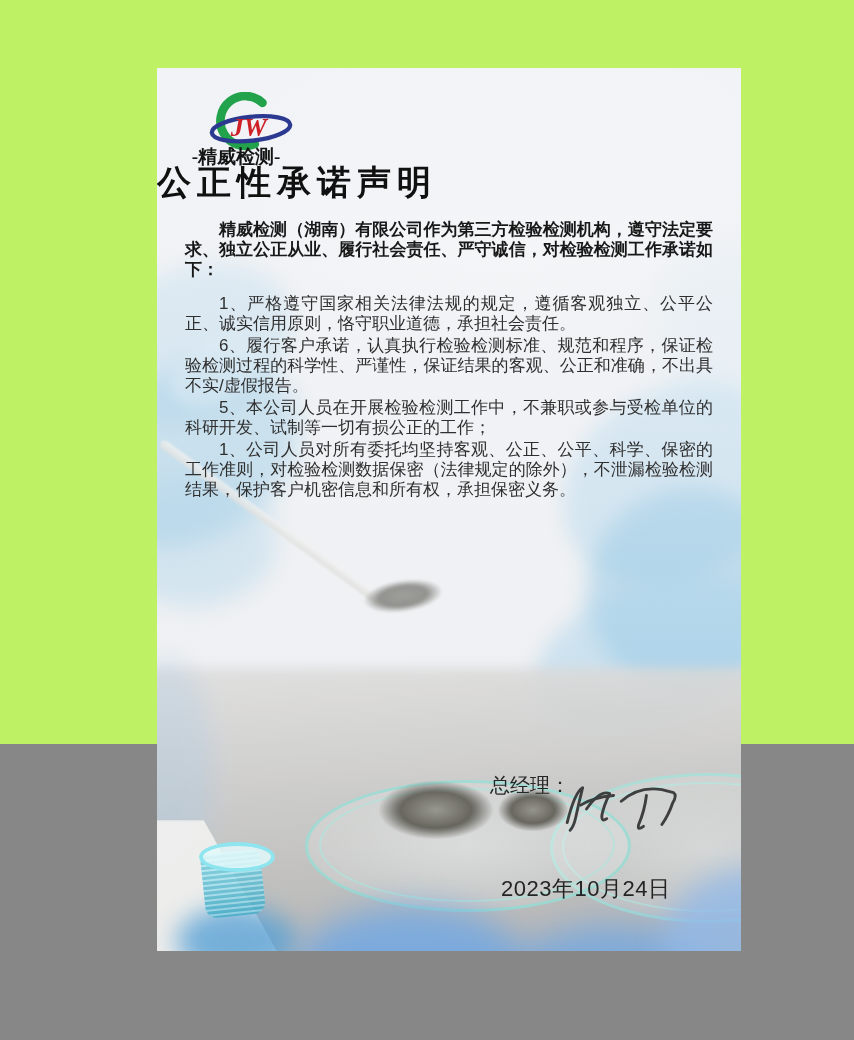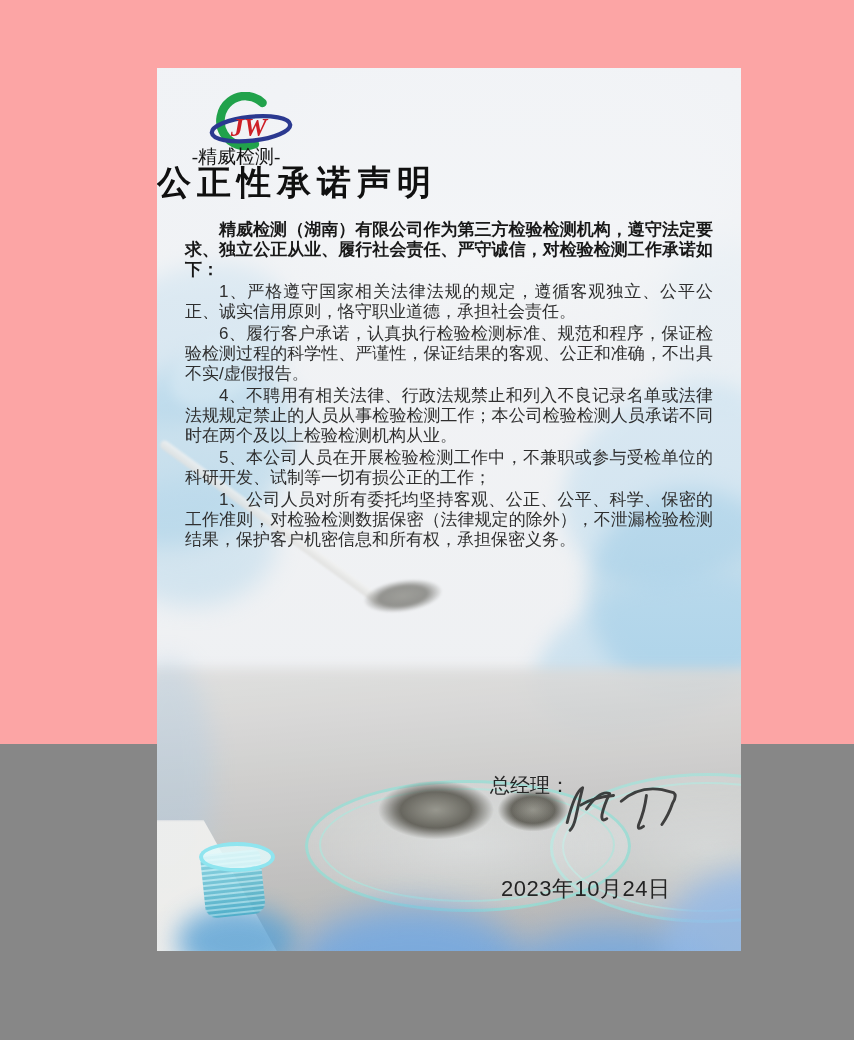--- a/index.html
+++ b/index.html
@@ -2,21 +2,21 @@
 <html><head>
 <meta charset="utf-8">
 <style>
   html,body{margin:0;padding:0;}
   body{
     width:854px;height:1040px;
     background:#878787;
     overflow:hidden;
     font-family:"Liberation Sans","DejaVu Sans",sans-serif;
   }
-  .stage{position:relative;width:854px;height:744px;background:#fca5a5;}
+  .stage{position:relative;width:854px;height:744px;background:#bef264;}
   .page{
     position:absolute;left:157px;top:68px;width:584px;height:883px;
     background:#eef0f3;overflow:hidden;
   }
   
   .ph{position:absolute;border-radius:50%;}
   .glove-la{left:-70px;top:200px;width:210px;height:150px;background:#8cc4e6;opacity:.55;filter:blur(10px);transform:rotate(-25deg);}
   .glove-lb{left:-80px;top:300px;width:230px;height:170px;background:#58acd8;opacity:.5;filter:blur(12px);transform:rotate(-32deg);}
   .glove-lc{left:10px;top:272px;width:100px;height:62px;background:#c2e2f2;opacity:.55;filter:blur(6px);transform:rotate(-28deg);}
   .glove-ld{left:-50px;top:408px;width:170px;height:130px;background:#79bce2;opacity:.4;filter:blur(12px);}
@@ -62,30 +62,30 @@
   .top-light{left:100px;top:-40px;width:500px;height:260px;background:#ffffff;opacity:.6;filter:blur(30px);}
   .wash{position:absolute;inset:0;pointer-events:none;
     background:linear-gradient(180deg,
       rgba(241,243,246,.93) 0%,rgba(241,243,246,.82) 14%,rgba(242,244,246,.62) 26%,
       rgba(243,244,246,.50) 40%,rgba(242,243,244,.42) 55%,rgba(240,241,242,.30) 70%,
       rgba(238,239,240,.18) 82%,rgba(236,237,238,.10) 100%);}
   
   .content{position:absolute;inset:0;}
   .logo-svg{position:absolute;left:46px;top:24px;width:96px;height:62px;}
   .brand{position:absolute;left:14px;top:76px;width:130px;text-align:center;
-    font-family:"Liberation Serif","DejaVu Serif",serif;font-weight:normal;
+    font-family:"Liberation Serif","DejaVu Serif",serif;font-weight:bold;
     font-size:19px;color:#141414;letter-spacing:0;}
   .title{position:absolute;left:0;top:92px;width:560px;
     font-family:"Liberation Serif","DejaVu Serif",serif;font-weight:bold;
     font-size:34px;letter-spacing:6px;color:#101010;}
   .doc-text{position:absolute;left:28px;top:152px;width:528px;
     font-size:17px;line-height:20px;color:#2f2f2f;text-align:justify;}
   .doc-text p{margin:0 0 2px;text-indent:2em;}
   .intro{font-weight:bold;color:#181818;}
-  .plist{margin-top:2px;}
+  .plist{margin-top:14px;}
   .sign-label{position:absolute;left:333px;top:704px;font-size:20px;color:#262626;}
   .signature{position:absolute;left:398px;top:712px;width:150px;height:58px;}
   .date{position:absolute;left:344px;top:806px;font-size:22px;color:#242424;letter-spacing:.5px;}
 </style>
 </head>
 <body>
 
 <div class="stage">
   <div class="page">
 
@@ -129,21 +129,20 @@
 
       <div class="brand">-精威检测-</div>
 
       <div class="title">公正性承诺声明</div>
 
       <div class="doc-text">
         <p class="intro">精威检测（湖南）有限公司作为第三方检验检测机构，遵守法定要求、独立公正从业、履行社会责任、严守诚信，对检验检测工作承诺如下：</p>
         <div class="plist">
           <p>1、严格遵守国家相关法律法规的规定，遵循客观独立、公平公正、诚实信用原则，恪守职业道德，承担社会责任。</p>
           <p>6、履行客户承诺，认真执行检验检测标准、规范和程序，保证检验检测过程的科学性、严谨性，保证结果的客观、公正和准确，不出具不实/虚假报告。</p>
-          <p>4、不聘用有相关法律、行政法规禁止和列入不良记录名单或法律法规规定禁止的人员从事检验检测工作；本公司检验检测人员承诺不同时在两个及以上检验检测机构从业。</p>
           <p>5、本公司人员在开展检验检测工作中，不兼职或参与受检单位的科研开发、试制等一切有损公正的工作；</p>
           <p>1、公司人员对所有委托均坚持客观、公正、公平、科学、保密的工作准则，对检验检测数据保密（法律规定的除外），不泄漏检验检测结果，保护客户机密信息和所有权，承担保密义务。</p>
         </div>
       </div>
 
       <div class="sign-label">总经理：</div>
 
       <svg class="signature" viewBox="0 0 150 60">
         <g fill="none" stroke="#2b2b2b" stroke-width="3" stroke-linecap="round" stroke-linejoin="round" opacity=".88">
           <path d="M10 44 Q18 12 26 8 Q22 24 19 38 Q17 48 13 52"></path>

